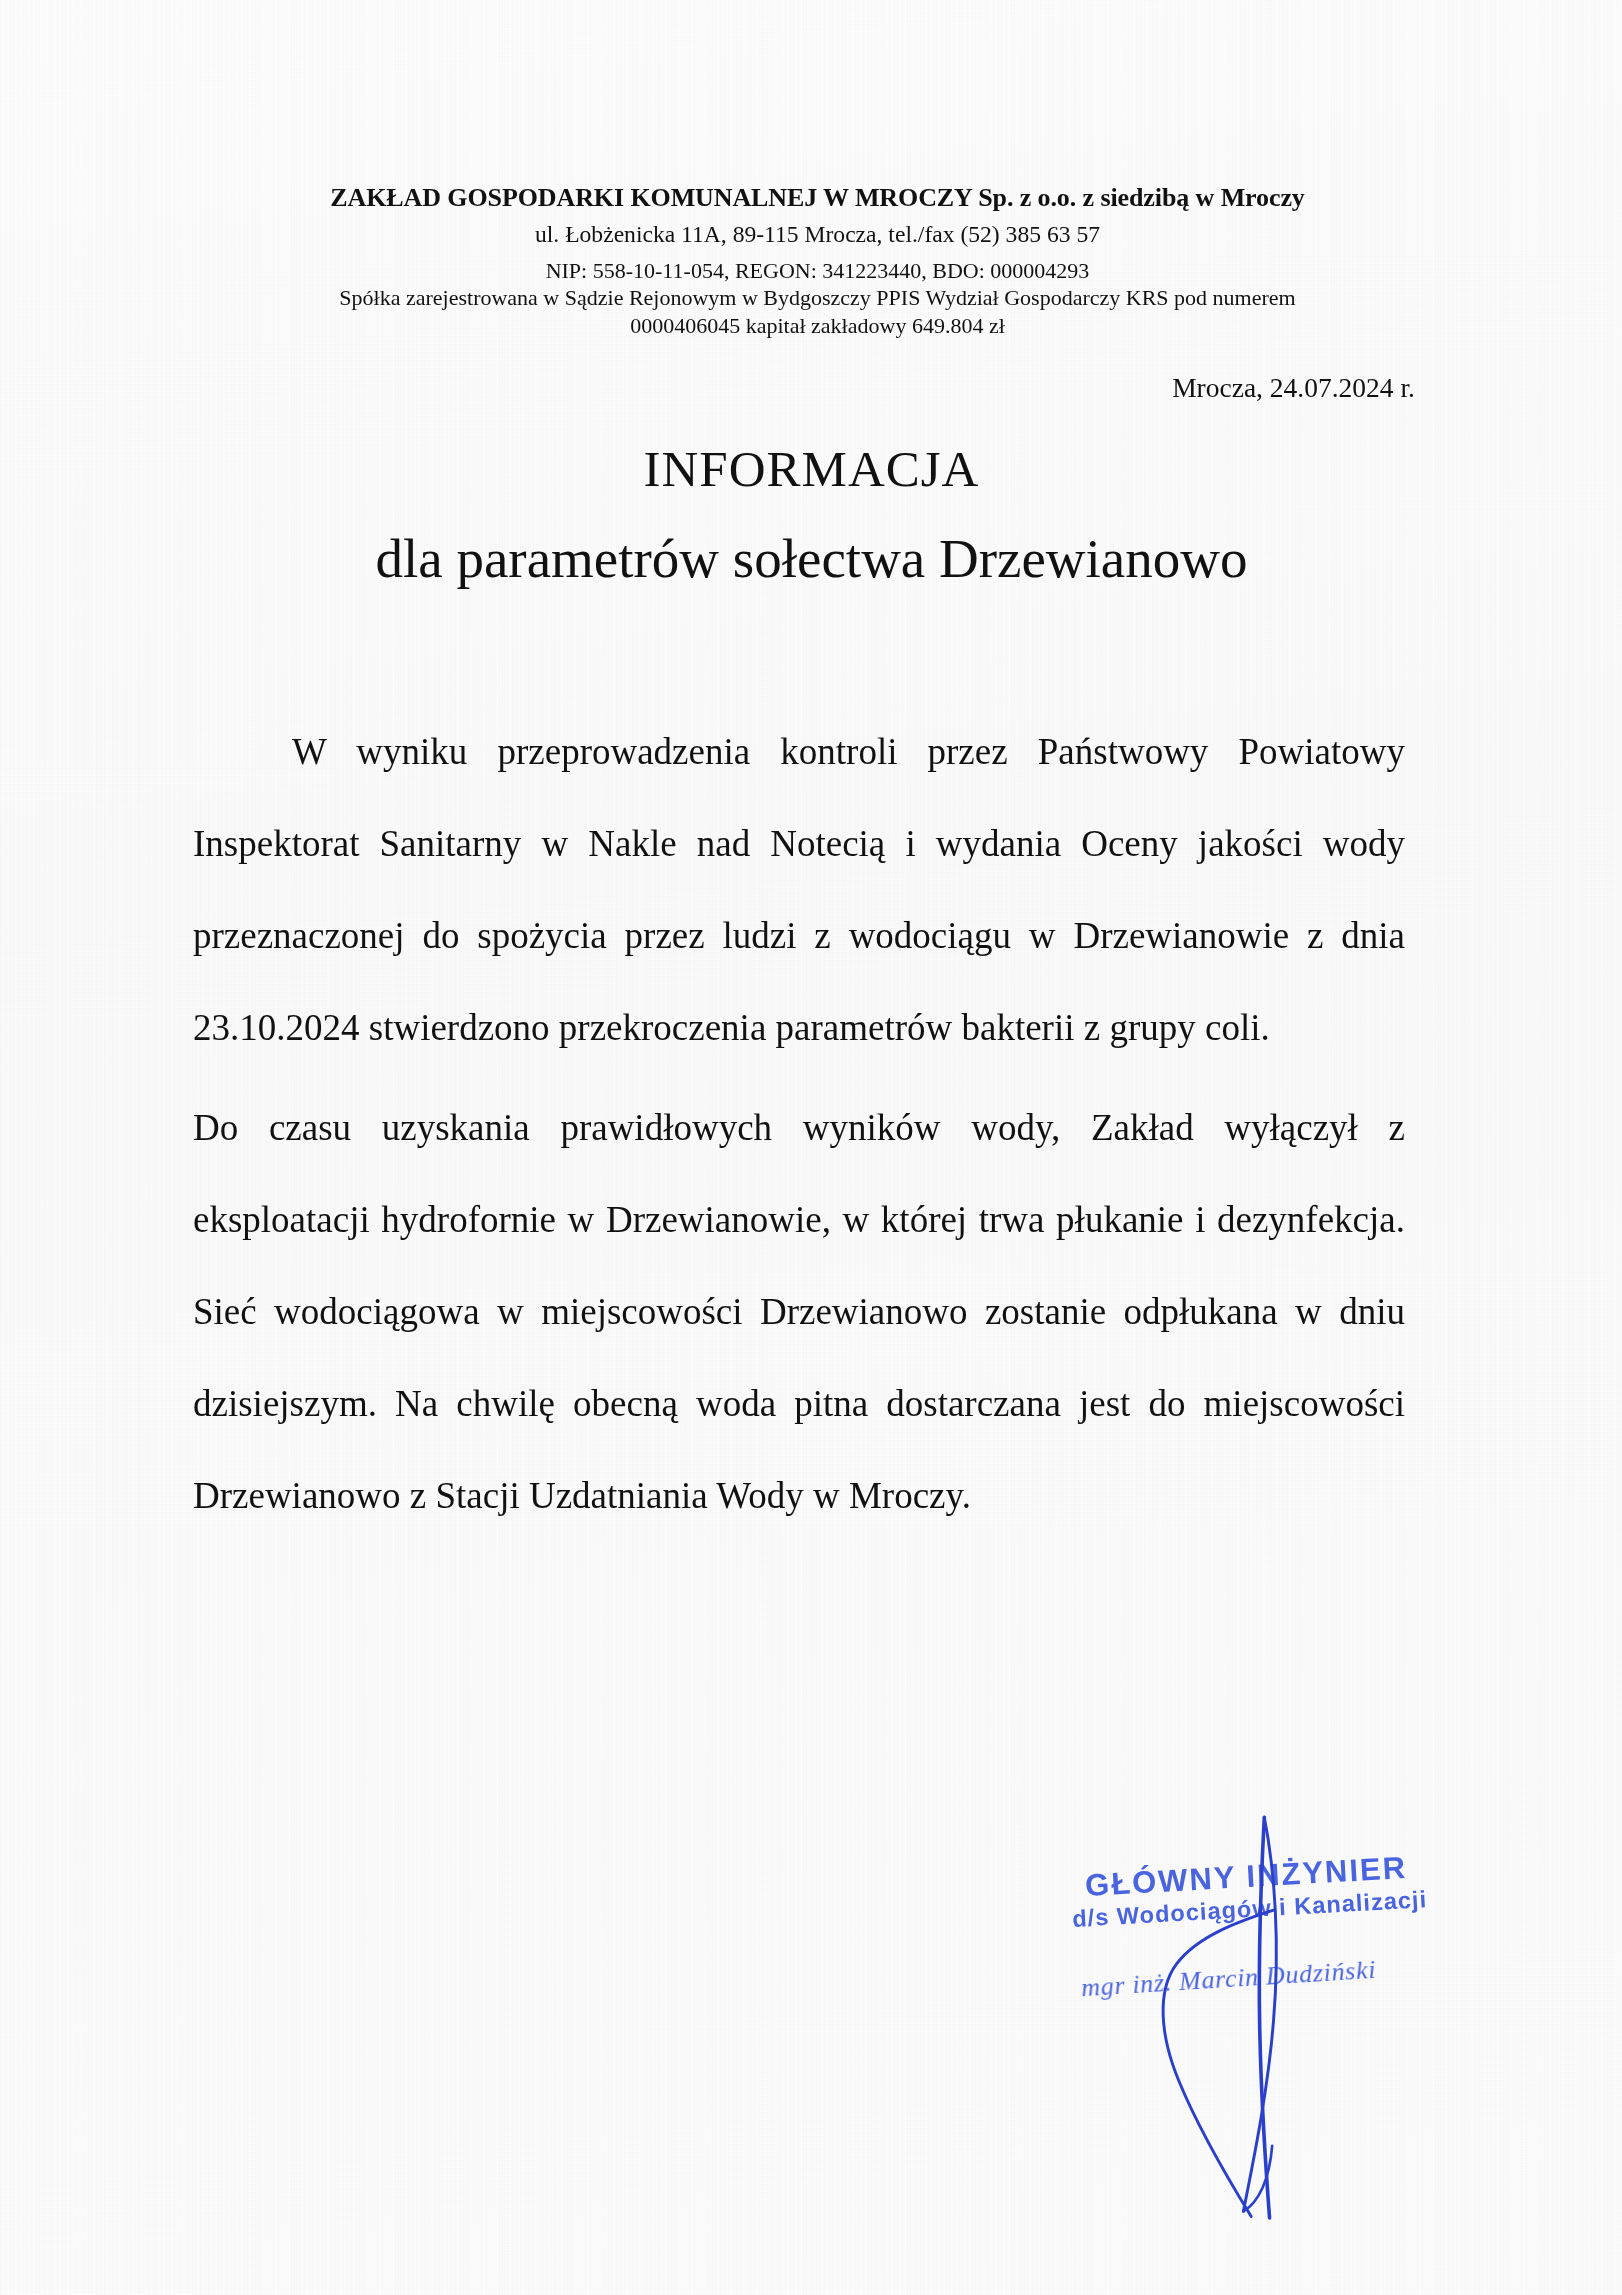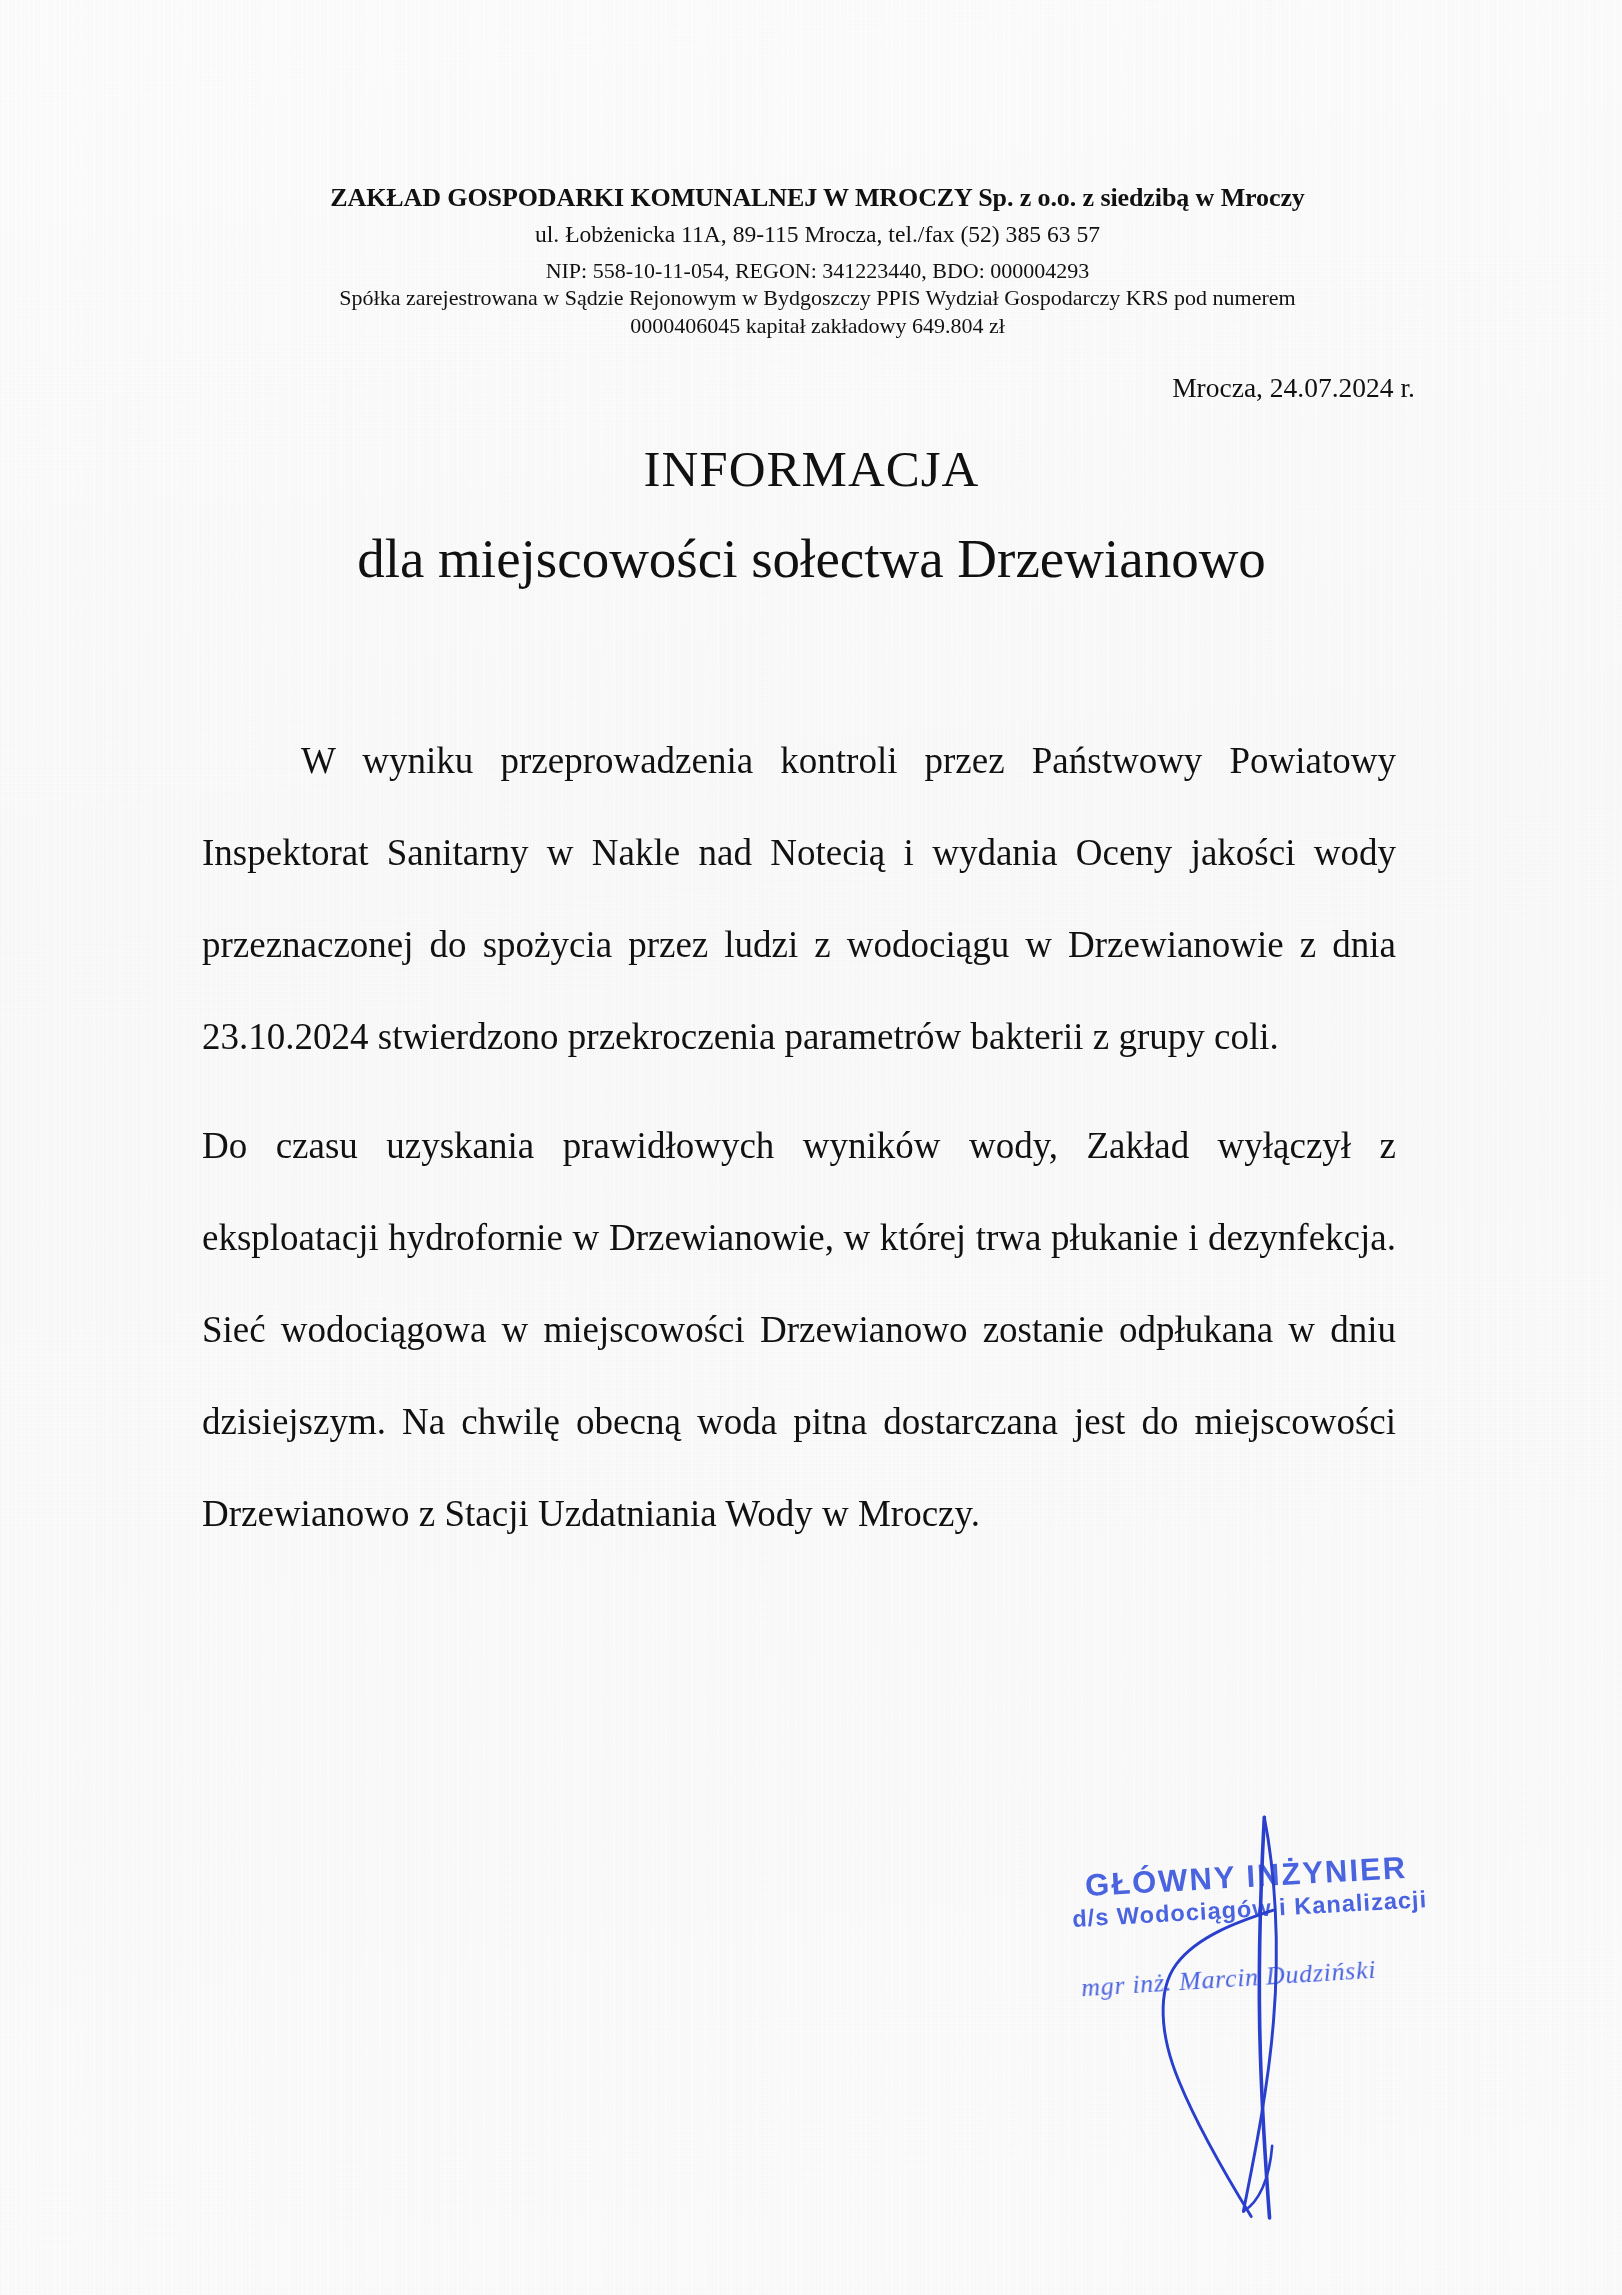--- a/index.html
+++ b/index.html
@@ -98,21 +98,21 @@
     position: absolute;
     left: 185px;
     top: 698px;
     width: 1228px;
     font-size: 37px;
   }
   .para {
     text-align: justify;
     text-align-last: left;
     line-height: 92px;
-    margin: 17px;
+    margin: 8px;
     -webkit-hyphens: none;
     hyphens: none;
   }
   .para.indent { text-indent: 99px; }
   .red { color: #ee1111; }
 
   
   .sign-area {
     position: absolute;
     left: 1047px;
@@ -184,21 +184,21 @@
     <div class="lh-line lh-sub">ul. Łobżenicka 11A, 89-115 Mrocza,  tel./fax (52) 385 63 57</div>
     <div class="lh-line lh-small">NIP:  558-10-11-054, REGON: 341223440, BDO: 000004293</div>
     <div class="lh-line lh-small">Spółka zarejestrowana w Sądzie Rejonowym w Bydgoszczy PPIS Wydział Gospodarczy KRS pod numerem</div>
     <div class="lh-line lh-small">0000406045 kapitał zakładowy 649.804 zł</div>
   </div>
 
   <div class="date-line">Mrocza, 24.07.2024 r.</div>
 
   <div class="doc-title">INFORMACJA</div>
 
-  <div class="doc-subtitle">dla miejscowości sołectwa Drzewianowo</div>
+  <div class="doc-subtitle">dla parametrów sołectwa Drzewianowo</div>
 
   <div class="body-block">
 
     <p class="para indent">W wyniku przeprowadzenia kontroli przez Państwowy Powiatowy Inspektorat Sanitarny w Nakle nad Notecią i wydania Oceny jakości wody przeznaczonej do spożycia przez ludzi z wodociągu w Drzewianowie z dnia 23.10.2024 stwierdzono przekroczenia parametrów bakterii z grupy coli.</p>
 
 
     <p class="para">Do czasu uzyskania prawidłowych wyników wody, Zakład wyłączył z eksploatacji hydrofornie w Drzewianowie, w której trwa płukanie i dezynfekcja. Sieć wodociągowa w miejscowości Drzewianowo zostanie odpłukana w dniu dzisiejszym. Na chwilę obecną woda pitna dostarczana jest do miejscowości Drzewianowo z Stacji Uzdatniania Wody w Mroczy.</p>
   </div>
 
   <div class="sign-area">

